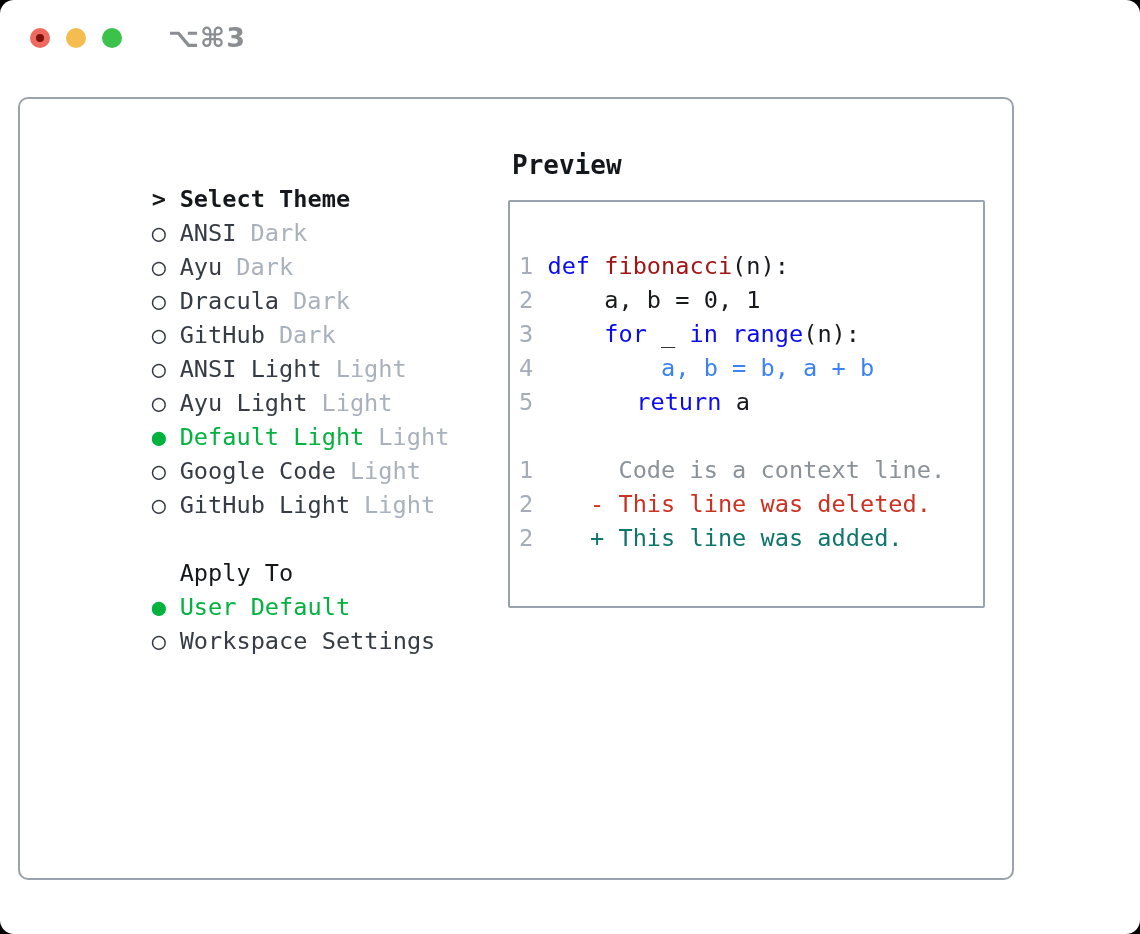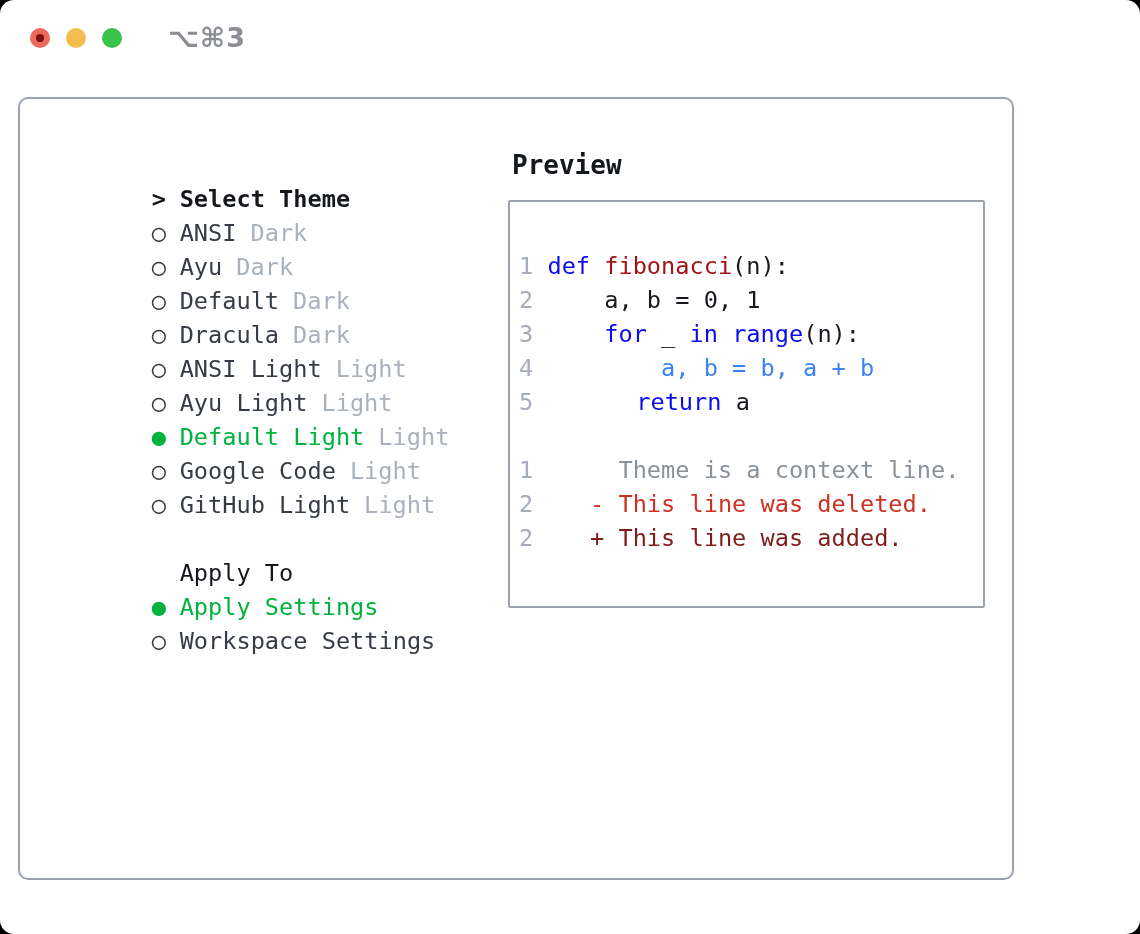--- a/index.html
+++ b/index.html
@@ -86,24 +86,24 @@
         <span class="marker">&gt;</span><span class="label">Select Theme</span>
       </div>
 
       <div class="row">
         <span class="marker">○</span><span class="label">ANSI</span><span class="tag">Dark</span>
       </div>
       <div class="row">
         <span class="marker">○</span><span class="label">Ayu</span><span class="tag">Dark</span>
       </div>
       <div class="row">
-        <span class="marker">○</span><span class="label">Default</span><span class="tag">Dark</span>
+        <span class="marker">○</span><span class="label">Dracula</span><span class="tag">Dark</span>
       </div>
       <div class="row">
-        <span class="marker">○</span><span class="label">Dracula</span><span class="tag">Dark</span>
+        <span class="marker">○</span><span class="label">GitHub</span><span class="tag">Dark</span>
       </div>
       <div class="row">
         <span class="marker">○</span><span class="label">ANSI Light</span><span class="tag">Light</span>
       </div>
       <div class="row">
         <span class="marker">○</span><span class="label">Ayu Light</span><span class="tag">Light</span>
       </div>
       <div class="row selected">
         <span class="marker">●</span><span class="label">Default Light</span><span class="tag">Light</span>
       </div>
@@ -113,40 +113,40 @@
       <div class="row">
         <span class="marker">○</span><span class="label">GitHub Light</span><span class="tag">Light</span>
       </div>
 
       <div class="row blank"></div>
 
       <div class="row header2">
         <span class="marker"></span><span class="label">Apply To</span>
       </div>
       <div class="row selected">
-        <span class="marker">●</span><span class="label">Apply Settings</span>
+        <span class="marker">●</span><span class="label">User Default</span>
       </div>
       <div class="row">
         <span class="marker">○</span><span class="label">Workspace Settings</span>
       </div>
 
       <div class="row blank"></div>
 
     </div>
 
     <div class="preview-title">Preview</div>
 
     <div class="preview-box">
       <div>
           <div class="code-line"><span style="color: rgb(164, 173, 185);">1 </span><span style="color: rgb(11, 12, 238);">def </span><span style="color: rgb(163, 21, 21);">fibonacci</span><span style="color: rgb(22, 25, 30);">(n):</span></div>
           <div class="code-line"><span style="color: rgb(164, 173, 185);">2 </span><span style="color: rgb(22, 25, 30);">    a, b = 0, 1</span></div>
           <div class="code-line"><span style="color: rgb(164, 173, 185);">3 </span><span style="color: rgb(22, 25, 30);">    </span><span style="color: rgb(11, 12, 238);">for</span><span style="color: rgb(22, 25, 30);"> _ </span><span style="color: rgb(11, 12, 238);">in</span><span style="color: rgb(22, 25, 30);"> </span><span style="color: rgb(11, 12, 238);">range</span><span style="color: rgb(22, 25, 30);">(n):</span></div>
           <div class="code-line"><span style="color: rgb(164, 173, 185);">4 </span><span style="color: #3b82f6;">        a, b = b, a + b</span></div>
           <div class="code-line"><span style="color: rgb(164, 173, 185);">5 </span><span style="color: rgb(22, 25, 30);">    </span><span style="color: rgb(11, 12, 238); margin-left: 32px;">return</span><span style="color: rgb(22, 25, 30);"> a</span></div>
           <div class="code-line"></div>
-          <div class="code-line"><span style="color: rgb(164, 173, 185);">1</span><span style="color: rgb(138, 145, 153);">      Theme is a context line.</span></div>
+          <div class="code-line"><span style="color: rgb(164, 173, 185);">1</span><span style="color: rgb(138, 145, 153);">      Code is a context line.</span></div>
           <div class="code-line"><span style="color: rgb(164, 173, 185);">2</span><span style="color: rgb(205, 49, 34);">    - This line was deleted.</span></div>
-          <div class="code-line"><span style="color: rgb(164, 173, 185);">2</span><span style="color: #7f1d1d; text-align: right;">    + This line was added.</span></div>
+          <div class="code-line"><span style="color: rgb(164, 173, 185);">2</span><span style="color: #0f766e; text-align: right;">    + This line was added.</span></div>
         </div>
     </div>
 
   </div>
 </div>
 
 </body></html>

